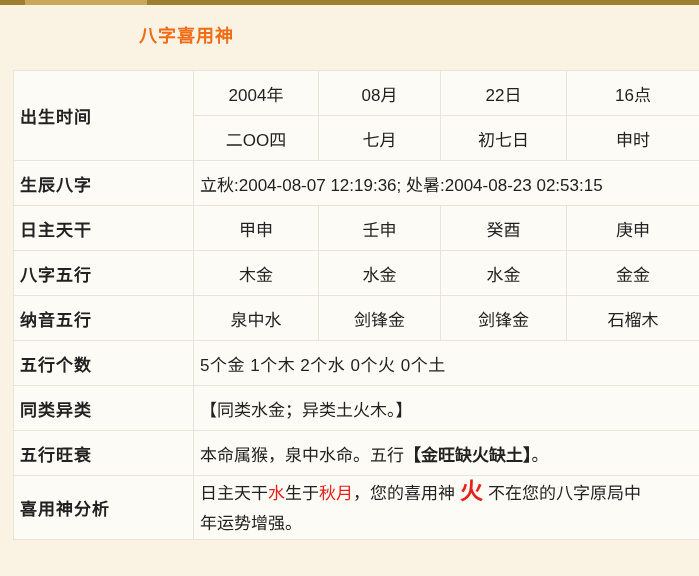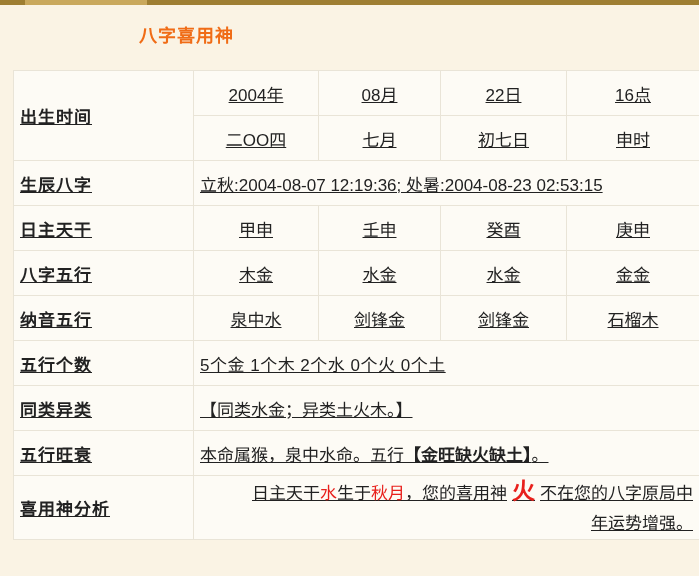--- a/index.html
+++ b/index.html
@@ -70,21 +70,20 @@
   }
   table.bazi td {
     border: 1px solid #e9e4d7;
     background: #fdfbf5;
     font-size: 17px;
     color: #222;
     padding: 0 6px;
     height: 45px;
     vertical-align: middle;
     box-sizing: border-box;
-    text-decoration: underline;
   }
   td.lbl {
     width: 180px;
     text-align: left;
     font-weight: bold;
     background: #fcfaf2;
     font-size: 17px;
     letter-spacing: 1px;
     color: #1d1d1d;
   }
@@ -103,21 +102,21 @@
     padding-left: 12px;
     white-space: nowrap;
   }
   .counts {
     letter-spacing: 0.5px;
     margin-left: 16px;
   }
   .analysis {
     line-height: 30px;
     padding-left: 12px;
-    text-align: right;
+    text-align: left;
     white-space: nowrap;
     overflow: hidden;
   }
   .analysis .ln {
     display: block;
   }
   .hl-red {
     color: #e8201c;
   }
   .hl-red-big {

